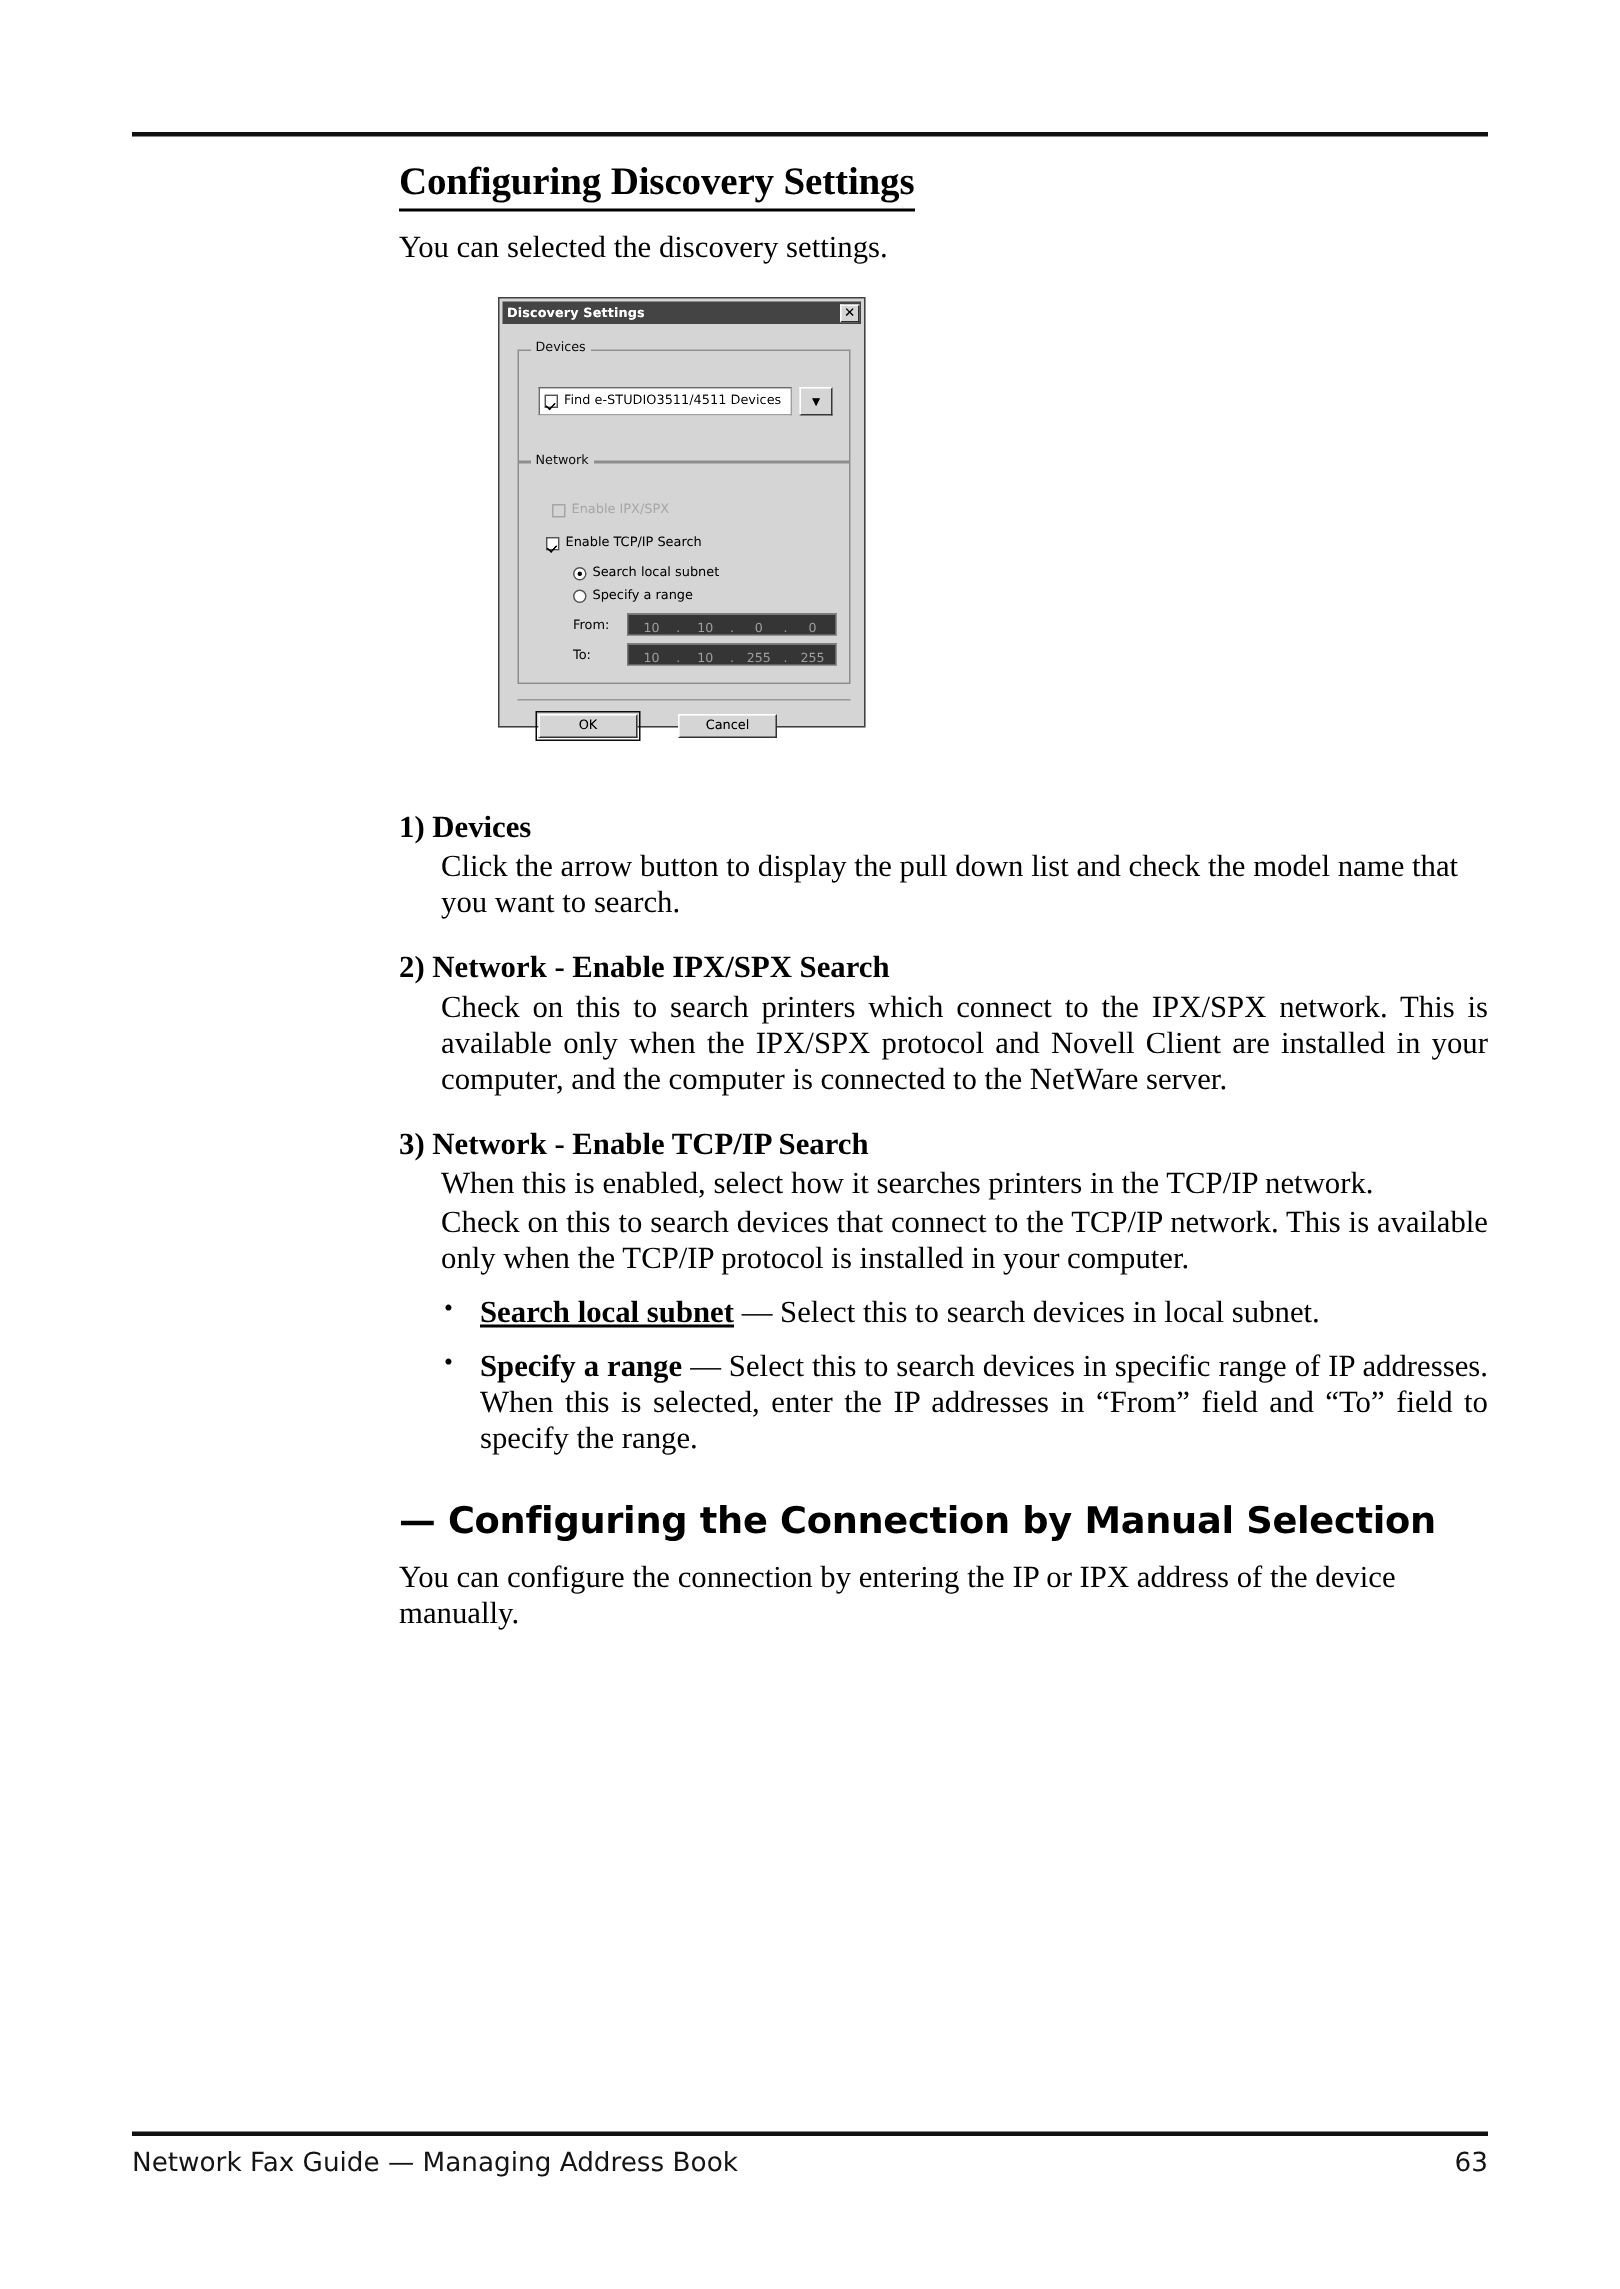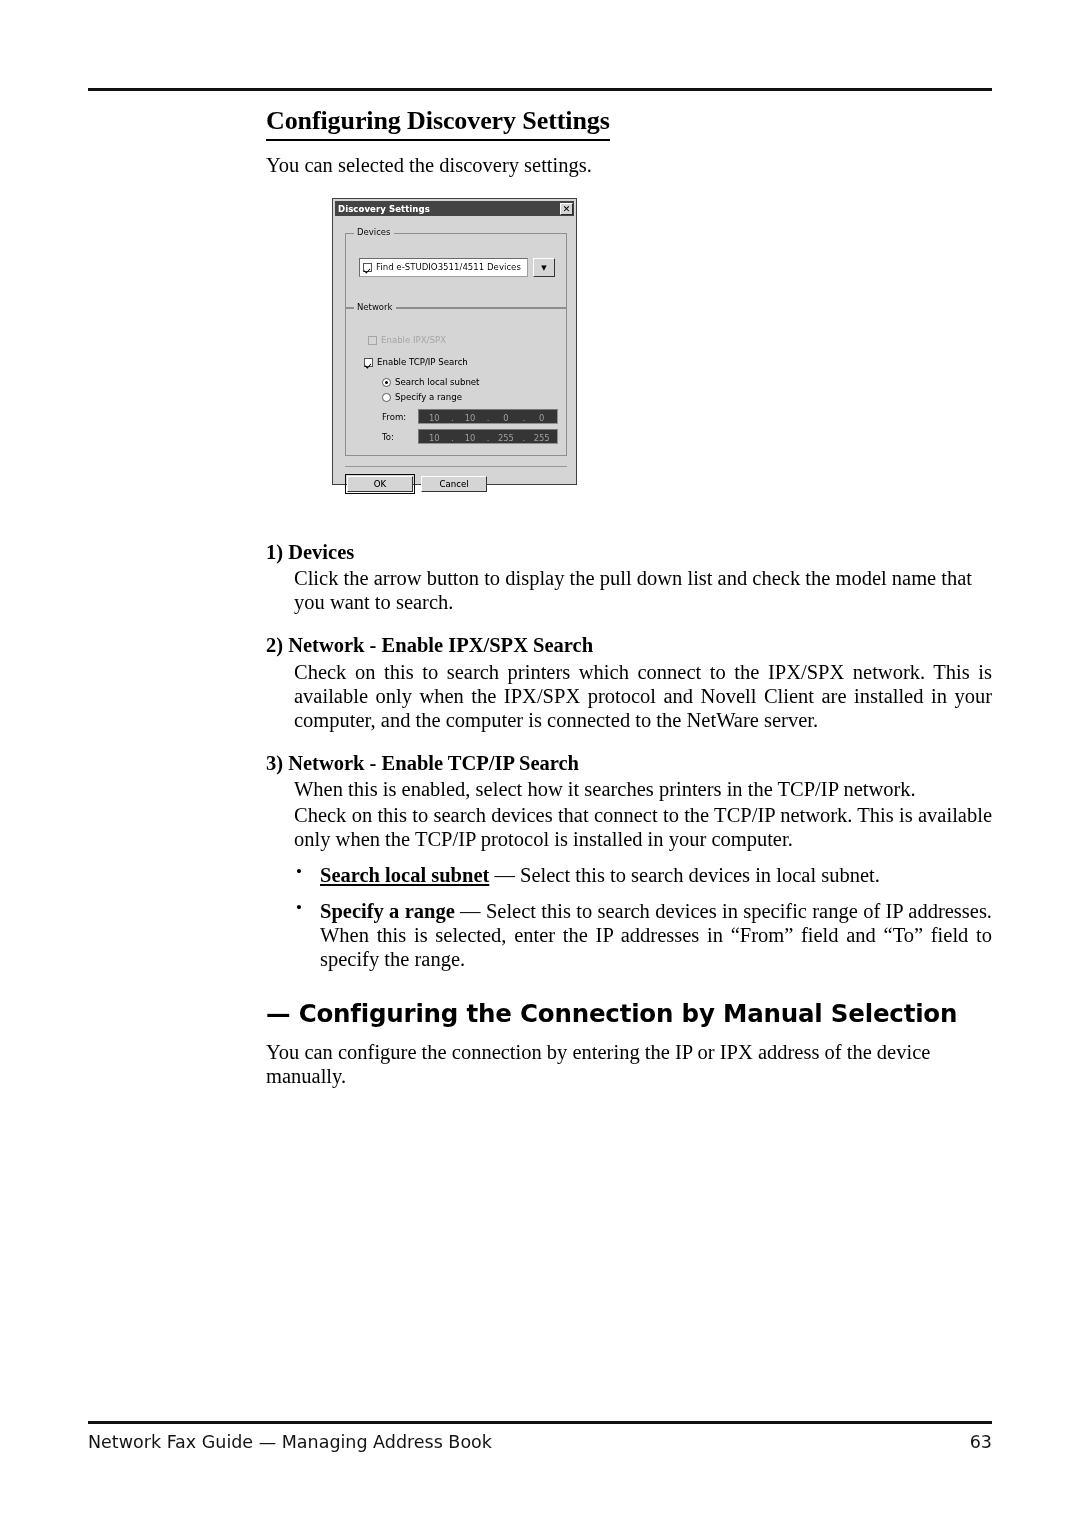--- a/index.html
+++ b/index.html
@@ -288,24 +288,24 @@
   .dlg-sep {
     position: absolute;
     left: 10px;
     top: 248px;
     width: 222px;
     border-top: 1px solid #949494;
   }
 
   .btn-row {
     position: absolute;
-    left: 12px;
+    left: 24px;
     top: 258px;
     display: flex;
-    gap: 8px;
+    gap: 27px;
   }
   .dlg-btn {
     width: 66px;
     height: 16px;
     background: #c8c8c8;
     border: 1px solid #3f3f3f;
     border-top-color: #f2f2f2;
     border-left-color: #f2f2f2;
     font-size: 8.6px;
     color: #000;

